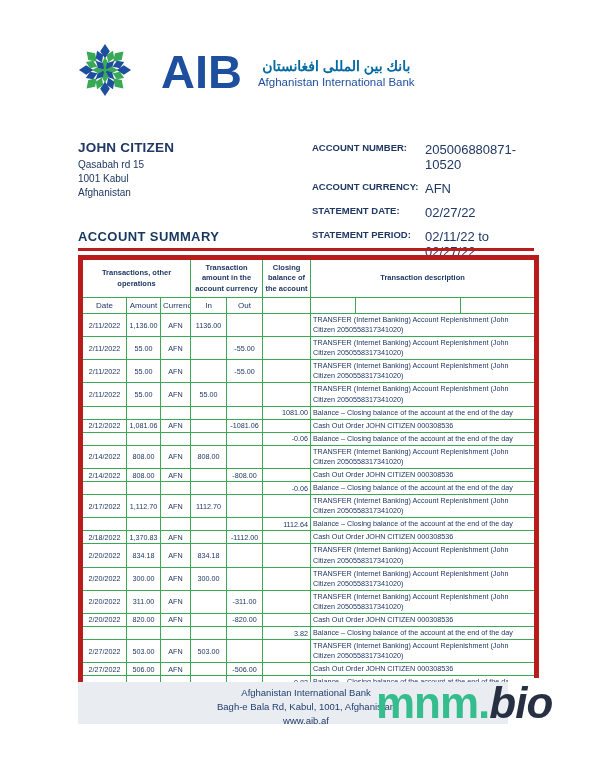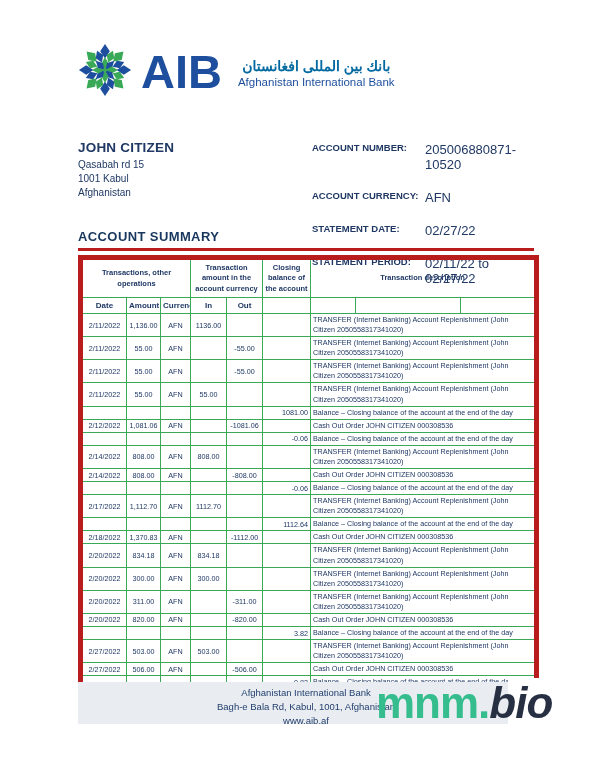--- a/index.html
+++ b/index.html
@@ -3,46 +3,46 @@
 <meta charset="utf-8">
 <style>
   * { margin:0; padding:0; box-sizing:border-box; }
   html,body { width:604px; height:759px; background:#ffffff;
     font-family:"Liberation Sans", sans-serif; color:#1f3864; overflow:hidden; }
   .page { position:relative; width:604px; height:759px; background:#fff; }
 
   
   .logo-row { position:absolute; top:50px; left:77px; display:flex; align-items:center; }
   .rosette { width:56px; height:56px; margin-top:-8px; }
-  .aib-word { font-size:47px; font-weight:bold; color:#1d4f9e; letter-spacing:0px; margin-left:8px; line-height:1; margin-top:-6px; }
+  .aib-word { font-size:47px; font-weight:bold; color:#1d4f9e; letter-spacing:0px; margin-left:28px; line-height:1; margin-top:-6px; }
   .brand-names { margin-left:16px; display:flex; flex-direction:column; align-items:center; }
   .brand-arabic { font-size:14px; font-weight:bold; color:#0369a1; line-height:1.2; }
   .brand-english { font-size:11.5px; color:#1d4f9e; line-height:1.3; }
 
   
   .account-row { position:absolute; top:140px; left:78px; width:456px; }
   .holder-name { font-size:13.5px; font-weight:bold; letter-spacing:0.2px; }
   .holder-addr { font-size:10px; line-height:1.42; margin-top:3px; }
   .detail-grid { position:absolute; top:2px; left:234px; display:grid;
-    grid-template-columns:113px auto; row-gap:18px; }
+    grid-template-columns:113px auto; row-gap:9px; }
   .detail-label { font-size:9.5px; font-weight:bold; }
   .detail-value { font-size:13px; }
 
   
   .summary-head { position:absolute; top:227px; left:78px; width:456px;
     border-bottom:3px solid #b91c1c; padding-bottom:3px; }
   .summary-title { font-size:13px; font-weight:bold; letter-spacing:0.4px; color:#17365d; }
 
   
   table.tx { position:absolute; top:255px; left:78px; width:456px;
     border-collapse:collapse; table-layout:fixed; border:5px solid #b91c1c; }
   table.tx th, table.tx td { border:1px solid #3aa957; color:#1f3864;
     padding:1px 2px; vertical-align:middle; overflow:hidden; }
   th.group { font-size:7.5px; font-weight:bold; text-align:center; height:40px; line-height:1.35; }
-  th.sub { font-size:8px; font-weight:bold; text-align:center; height:16px; }
+  th.sub { font-size:8px; font-weight:normal; text-align:center; height:16px; }
   td { font-size:7.2px; height:12px; text-align:center; }
   td.al-l { text-align:left; line-height:1.4; padding-left:3px; }
   td.al-r { text-align:right; padding-right:4px; }
   td.al-c { text-align:center; }
 
   
   .footer-box { position:absolute; top:682px; left:78px; width:456px; height:42px;
     background:#e9edf2; text-align:center; font-size:9.5px; line-height:1.45;
     padding-top:4px; color:#24406e; }
   .wm-mask { position:absolute; top:678px; left:508px; width:96px; height:58px; background:#ffffff; }

